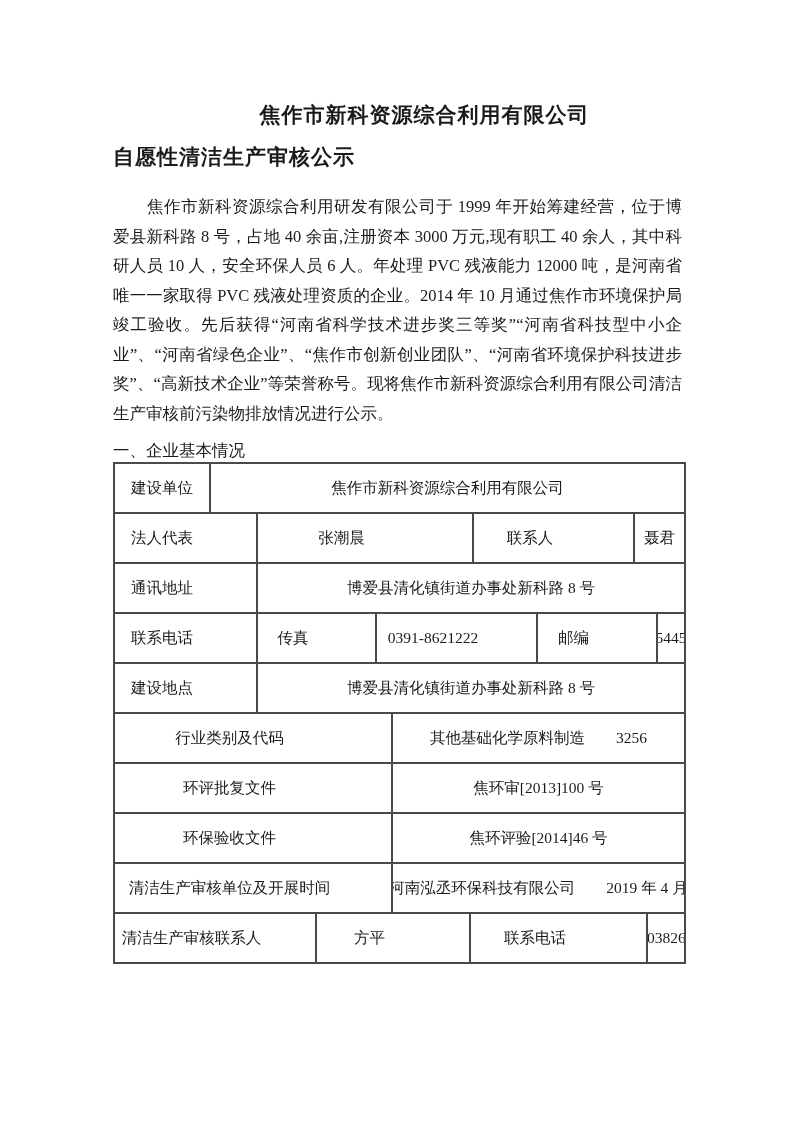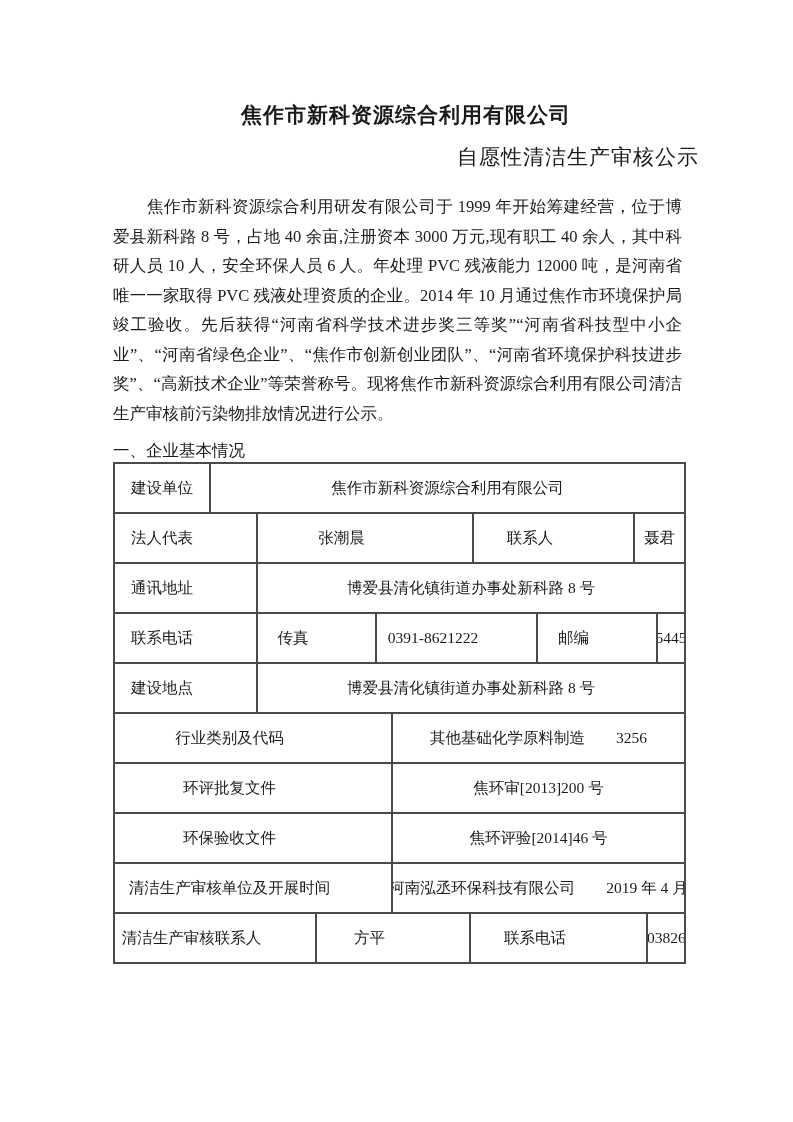--- a/index.html
+++ b/index.html
@@ -1,37 +1,37 @@
 <!DOCTYPE html>
 <html><head>
 <meta charset="utf-8">
 <style>
   html,body{margin:0;padding:0;background:#ffffff;}
   .page{
     position:relative;
     width:793px;height:1122px;
     box-sizing:border-box;
-    padding:102px 94px 0 113px;
+    padding:102px 57px 0 113px;
     background:#ffffff;
     font-family:"Liberation Serif","DejaVu Serif",serif;
     color:#1a1a1a;
     overflow:hidden;
   }
   .doc-title{
     margin:0;
     font-size:21px;line-height:26px;
     font-weight:bold;
     text-align:center;
     letter-spacing:1px;
   }
   .doc-subtitle{
     margin:16px 0 0 0;
     font-size:21px;line-height:26px;
-    font-weight:normal;
-    text-align:right;
+    font-weight:bold;
+    text-align:left;
     letter-spacing:1px;
   }
   .body-par{
     margin:22px 0 0 0;
     width:569px;
     font-size:16.5px;
     line-height:29.5px;
     text-align:justify;
     text-indent:34px;
   }
@@ -114,21 +114,21 @@
       <div class="td fill">博爱县清化镇街道办事处新科路 8 号</div>
     </div>
 
     <div class="tr">
       <div class="td w229">行业类别及代码</div>
       <div class="td fill">其他基础化学原料制造　　3256</div>
     </div>
 
     <div class="tr">
       <div class="td w229">环评批复文件</div>
-      <div class="td fill">焦环审[2013]200 号</div>
+      <div class="td fill">焦环审[2013]100 号</div>
     </div>
 
     <div class="tr">
       <div class="td w229">环保验收文件</div>
       <div class="td fill">焦环评验[2014]46 号</div>
     </div>
 
     <div class="tr">
       <div class="td w229">清洁生产审核单位及开展时间</div>
       <div class="td fill">河南泓丞环保科技有限公司　　2019 年 4 月</div>

